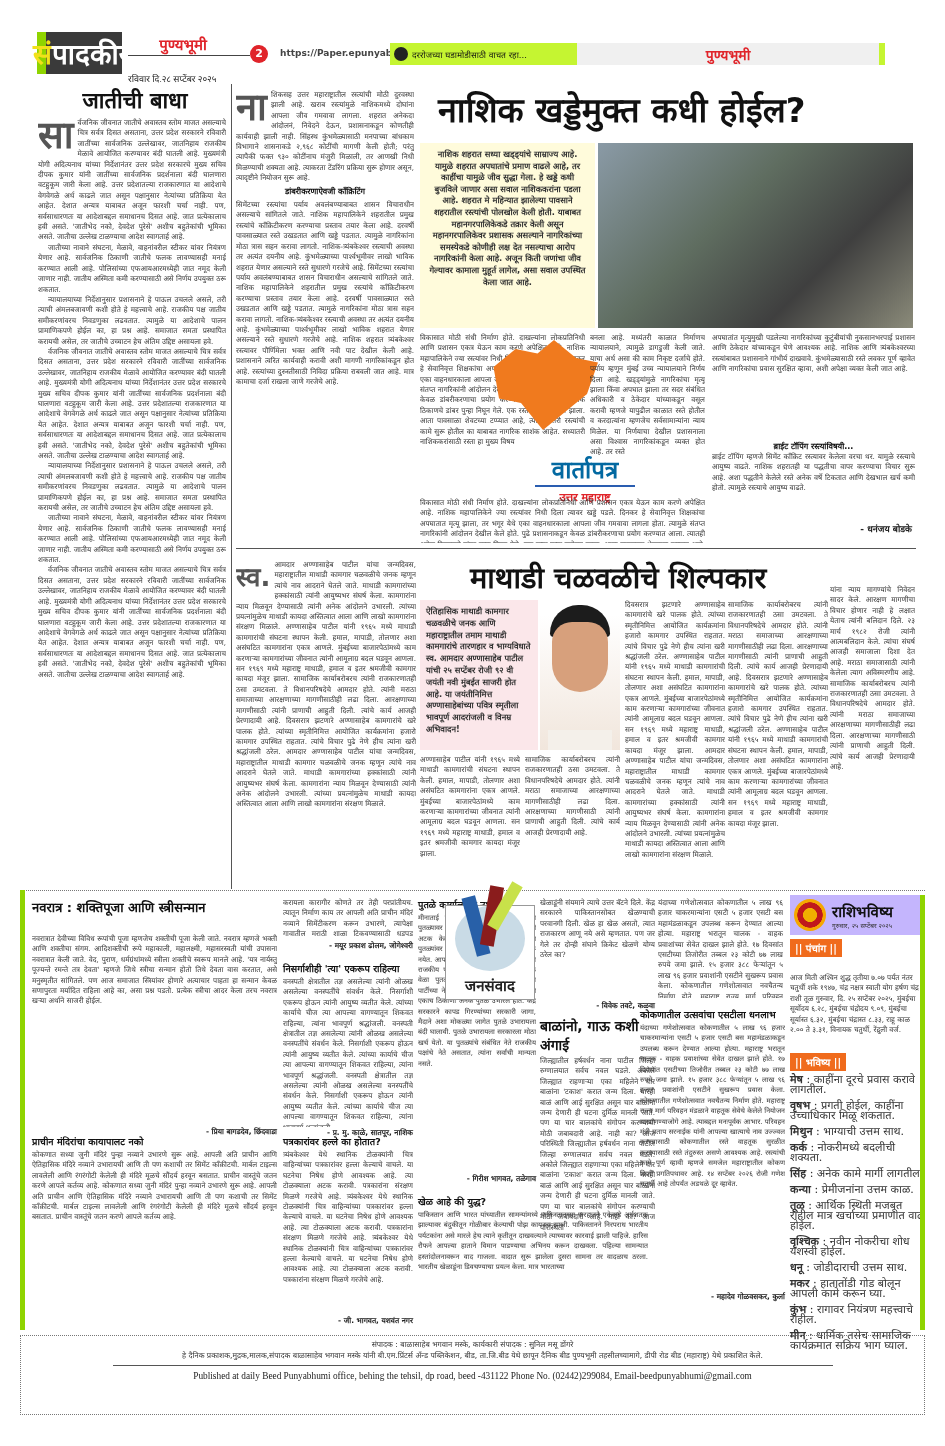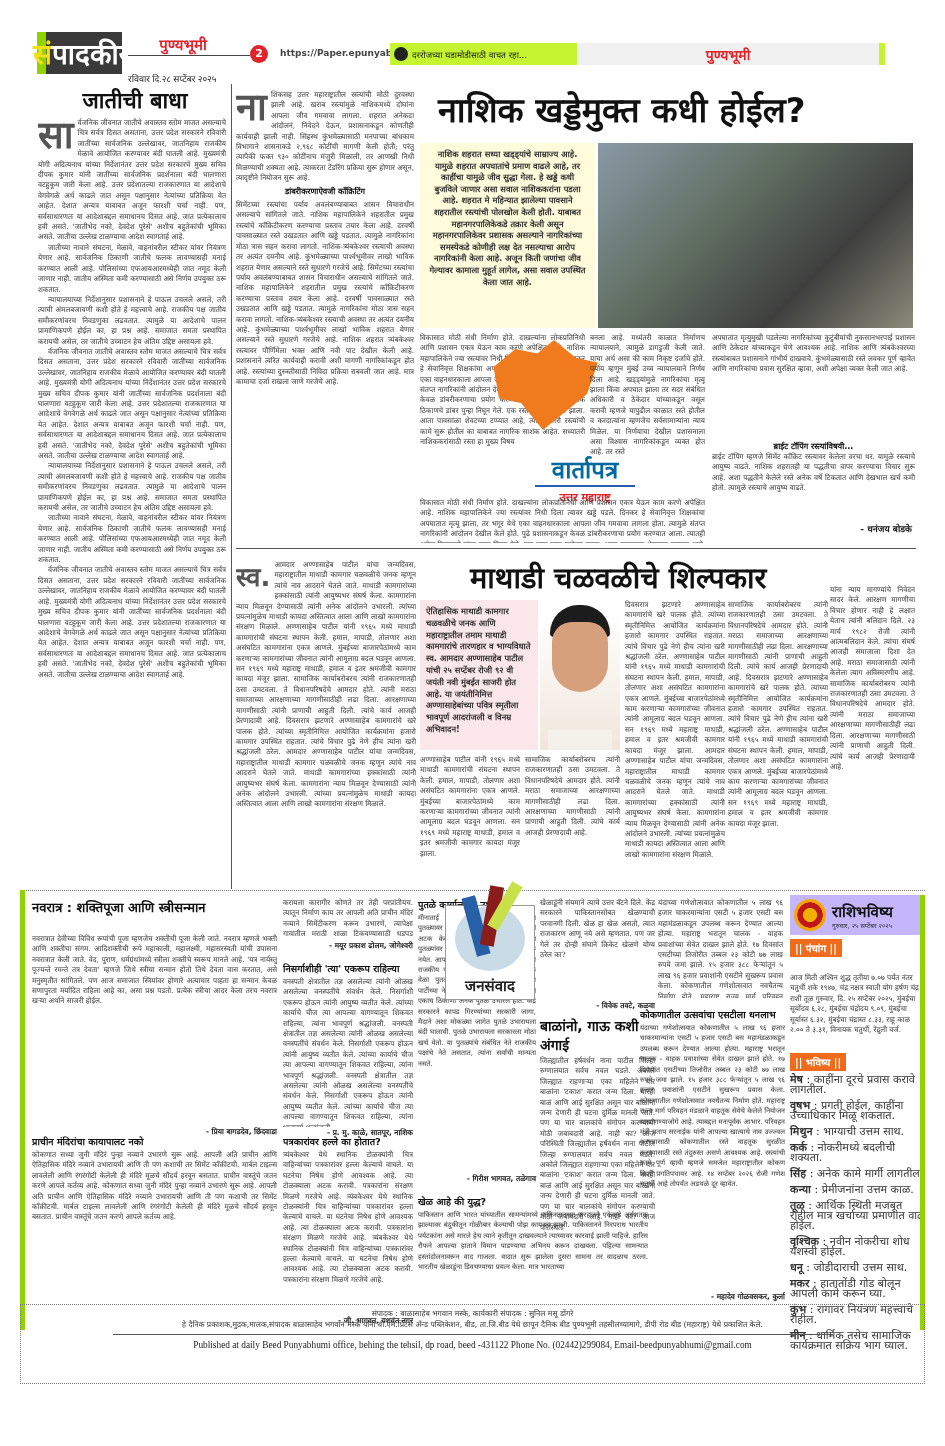--- a/index.html
+++ b/index.html
@@ -28,21 +28,21 @@
 .pinkbox{background:#fbe7ea;padding:6px 6px;font-size:8.3px;line-height:11.8px;font-family:"DejaVu Sans",sans-serif;font-weight:bold;color:#333}
 .map{background:#f07a1e;clip-path:polygon(5% 30%,25% 10%,45% 15%,60% 0,80% 20%,100% 25%,90% 60%,70% 80%,50% 100%,30% 70%,10% 65%)}
 .vartapatra{text-align:center}
 .vartapatra .t1{font-family:"DejaVu Sans",sans-serif;font-weight:bold;font-size:24px;color:#0369a1}
 .vartapatra .t2{font-family:"DejaVu Sans",sans-serif;font-weight:bold;font-size:11px;color:#e0242a;border-top:2px solid #2a5db0;padding-top:2px}
 .rashi-head{background:#c4b5fd;display:flex;align-items:center;padding:4px}
 .wheel{width:32px;height:32px;border-radius:50%;background:radial-gradient(circle,#f0b000 30%,#c0171c 32%,#c0171c 55%,#f5a700 57%);margin-right:6px}
 .orangetag{background:#f06b1c;color:#fff;font-family:"DejaVu Sans",sans-serif;font-weight:bold;font-size:10px;padding:2px 5px;display:inline-block}
 .rashi-item{font-size:11px;line-height:10px;margin-bottom:6px;color:#333}
 .sig{text-align:right;font-family:"DejaVu Sans",sans-serif;font-weight:bold;font-size:7.4px;color:#222}
-.footer{left:20px;top:1304px;width:905px;height:80px;border:1px dotted #777;border-top:1px dotted #777;text-align:center}
+.footer{left:20px;top:1335px;width:905px;height:80px;border:1px dotted #777;border-top:1px dotted #777;text-align:center}
 .footer .mr{font-size:7.6px;line-height:10.5px;color:#333;font-family:"DejaVu Sans",sans-serif}
 .footer .en{font-size:9.3px;line-height:13px;color:#222;font-family:"Liberation Serif",serif}
 .janlogo{border:1px solid #999;background:#fff;display:flex;flex-direction:column;align-items:center;justify-content:flex-end}
 .janlogo .circ{width:70px;height:70px;border-radius:50%;background:#c9dbe6;position:relative}
 .janlogo .f1{position:absolute;left:14px;top:-10px;width:14px;height:60px;background:#2860a8;transform:rotate(-15deg)}
 .janlogo .f2{position:absolute;left:30px;top:-20px;width:14px;height:60px;background:#8a1c1c;transform:rotate(10deg)}
 .janlogo .f3{position:absolute;left:44px;top:-25px;width:12px;height:50px;background:#c8e14a;transform:rotate(30deg)}
 .janlogo .lbl{font-family:"DejaVu Sans",sans-serif;font-weight:bold;font-size:15px;color:#222;margin:4px 0}
 .greenbar{background:#8fd400}
 </style>

